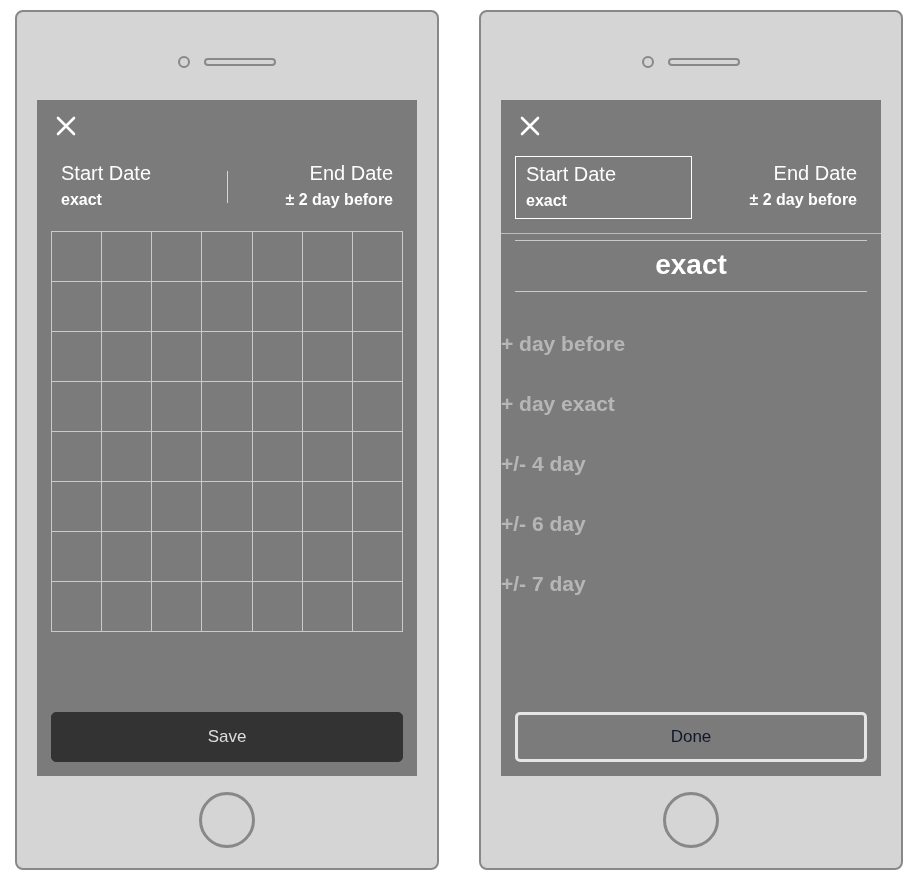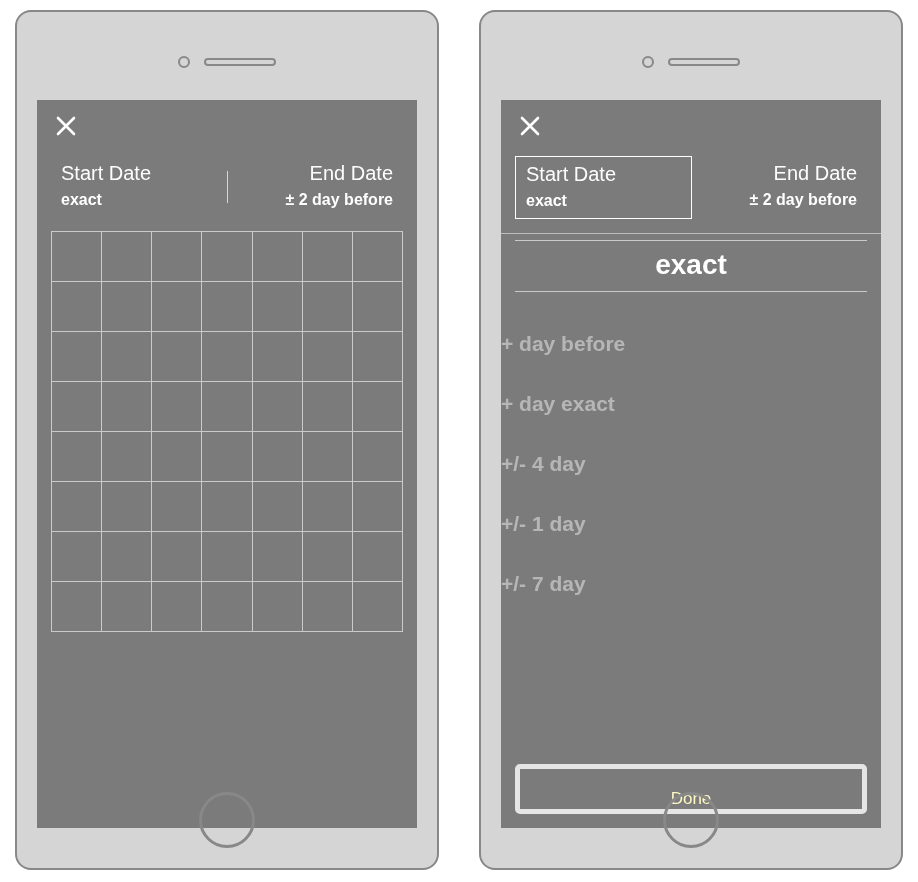--- a/index.html
+++ b/index.html
@@ -15,22 +15,22 @@
     gap: 40px;
     padding: 10px 15px;
   }
 
   
   .phone {
     width: 434px;
     height: 860px;
     background: #d5d5d5;
     border: 2px solid #888;
-    border-radius: 16px;
-    padding: 88px 20px 40px 20px;
+    border-radius: 8px;
+    padding: 88px 20px 92px 20px;
     position: relative;
   }
   .earpiece-group {
     position: absolute;
     top: 44px;
     left: 0; right: 0;
     display: flex;
     justify-content: center;
     align-items: center;
     gap: 14px;
@@ -154,23 +154,22 @@
     justify-content: center;
     cursor: default;
   }
   .btn-dark {
     background: #333;
     color: #ddd;
     border: 1px solid #333;
   }
   .btn-outline {
     background: transparent;
-    color: #fef9c3;
-    border: 5px solid #e5e5e5;
-    align-items: flex-end;
+    color: #0f172a;
+    border: 3px solid #e5e5e5;
   }
 
   
   .picker-selected {
     margin: 6px 14px 0 14px;
     border-top: 1px solid rgba(255,255,255,0.6);
     border-bottom: 1px solid rgba(255,255,255,0.6);
     text-align: center;
     color: #fff;
     font-size: 28px;
@@ -278,20 +277,25 @@
         <div class="cell"></div>
         <div class="cell"></div>
         <div class="cell"></div>
         <div class="cell"></div>
         <div class="cell"></div>
         <div class="cell"></div>
         <div class="cell"></div>
         <div class="cell"></div>
       </div>
 
+      <div class="footer">
+        <div class="btn btn-dark">
+          <span>Save</span>
+        </div>
+      </div>
 
     </div>
 
     <div class="home-button"></div>
   </div>
 
   <div class="phone">
     <div class="earpiece-group">
       <div class="camera-dot"></div>
       <div class="speaker-slot"></div>
@@ -320,21 +324,21 @@
       </div>
 
       <div class="hr"></div>
 
       <div class="picker-selected">exact</div>
 
       <div class="picker-list">
         <div class="picker-item">+ day before</div>
         <div class="picker-item">+ day exact</div>
         <div class="picker-item">+/- 4 day</div>
-        <div class="picker-item">+/- 1 day</div>
+        <div class="picker-item">+/- 6 day</div>
         <div class="picker-item">+/- 7 day</div>
       </div>
 
       <div class="footer">
         <div class="btn btn-outline">
           <span>Done</span>
         </div>
       </div>
 
     </div>

